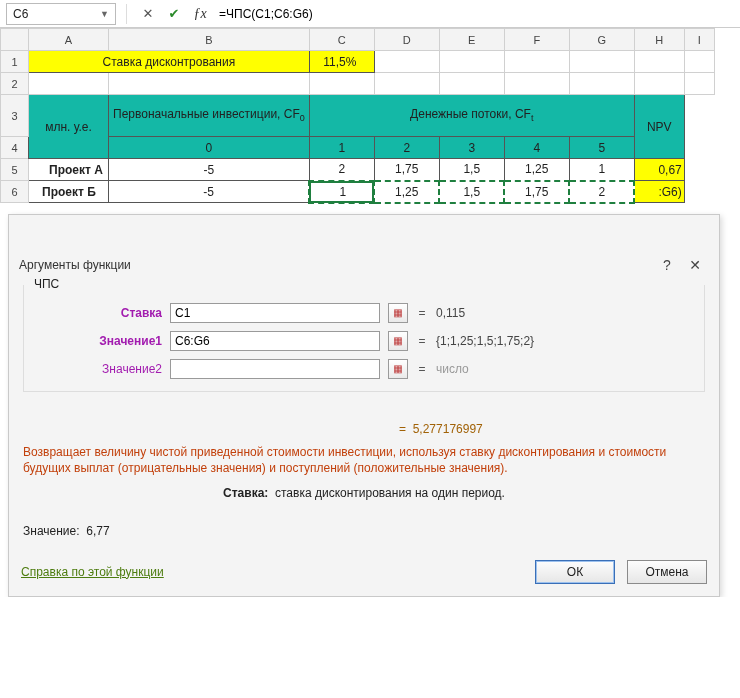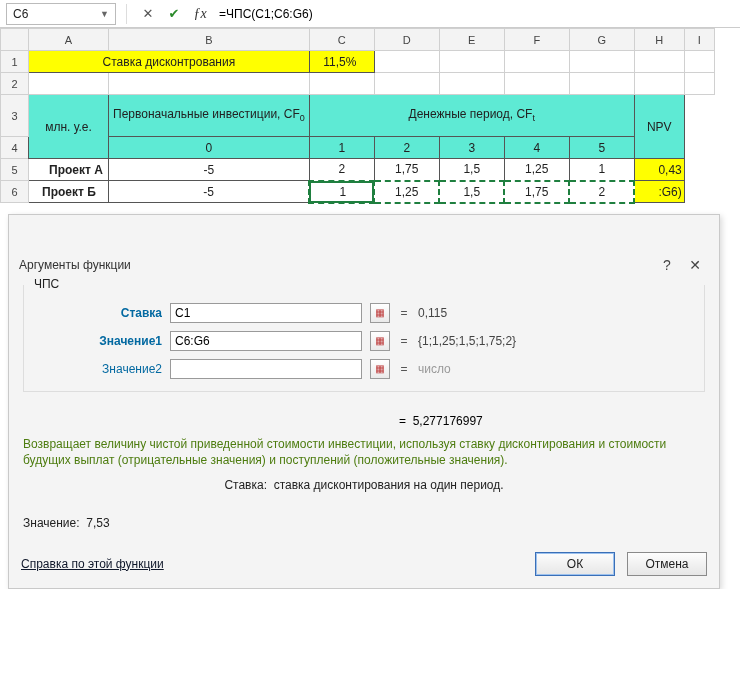--- a/index.html
+++ b/index.html
@@ -72,21 +72,21 @@
   .sheet th.corner { background:#f3f3f3; }
   .sheet th.rowh { width:28px; }
   .colA{width:80px;} .colB{width:130px;} .colC{width:65px;}
   .colD{width:65px;} .colE{width:65px;} .colF{width:65px;}
   .colG{width:65px;} .colH{width:50px;} .colI{width:30px;}
 
   
   .tb { border:1px solid #555 !important; }
 
   .hdr-yellow { background:#ffff00; font-weight:bold; }
-  .hdr-blue  { background:#5eead4; font-weight:bold; }
+  .hdr-blue  { background:#14b8a6; font-weight:bold; }
   .npv-val   { background:#ffff00; font-weight:bold; }
 
   .sel-cell {
     outline: 2px solid #1f7f3f;
     outline-offset:-2px;
     background:#fff;
     text-align:left;
     padding-left:2px !important;
   }
   .dash-border {
@@ -123,45 +123,45 @@
     margin-bottom:10px;
   }
   .grp-label {
     position:absolute;
     top:-8px; left:6px;
     background:#f4f4f4;
     padding:0 4px;
     font-size:12px;
   }
   .argrow { display:flex; align-items:center; height:28px; gap:8px; }
-  .arglbl { width:130px; text-align:right; font-weight:bold; color:#0369a1;}
+  .arglbl { width:130px; text-align:right; font-weight:bold; color:#a21caf;}
   .arginp {
-    width:192px; height:20px; border:1px solid #9a9a9a; background:#fff;
+    width:210px; height:20px; border:1px solid #9a9a9a; background:#fff;
     padding:0 4px; font-size:12px;
   }
   .refbtn {
     width:20px; height:20px; border:1px solid #9a9a9a;
     background:linear-gradient(#fff,#eaeaea);
     display:flex; align-items:center; justify-content:center;
   }
   .refbtn span { font-size:10px; color:#b33; }
   .argeq { width:12px; text-align:center; color:#555;}
   .argres { color:#444; }
   .argres.gray { color:#999; }
 
-  .result-line { text-align:left; padding-left:376px; margin:22px 0 8px 0; color:#000000;}
-  .desc { color:#4d7c0f; line-height:1.35; margin:4px 0 10px 0;}
+  .result-line { text-align:left; padding-left:376px; margin:30px 0 8px 0; color:#a16207;}
+  .desc { color:#c2410c; line-height:1.35; margin:4px 0 10px 0;}
   .desc2 { text-align:center; margin:2px 0 24px 0;}
-  .desc2 b { font-weight:normal;}
+  .desc2 b { font-weight:bold;}
   .val-line { margin:6px 0 8px 0;}
   .dlg-foot {
     display:flex; align-items:center;
     padding:4px 12px 12px 12px; gap:12px;
   }
-  .link { color:#0f172a; text-decoration:underline; }
+  .link { color:#4d7c0f; text-decoration:underline; }
   .dlg-foot .sp { flex:1; }
   .btn {
     min-width:80px; height:24px;
     border:1px solid #8a8a8a;
     background:linear-gradient(#fdfdfd,#e6e6e6);
     font-size:12px;
     display:flex;align-items:center;justify-content:center;
   }
   .btn.primary { border:1px solid #3a6fb7; box-shadow: inset 0 0 0 1px #9cc1ee;}
 </style>
@@ -232,21 +232,21 @@
     <td></td>
   </tr>
 
   <tr class="row3">
     <th class="rowh">3</th>
     <td rowspan="2" class="hdr-blue tb">млн. у.е.</td>
     <td class="hdr-blue tb" style="text-align:left;padding:0 4px;">
       <span>Первоначальные инвестиции, CF</span><span class="sub">0</span>
     </td>
     <td colspan="5" class="hdr-blue tb">
-      <span>Денежные период, CF</span><span class="sub">t</span>
+      <span>Денежные потоки, CF</span><span class="sub">t</span>
     </td>
     <td rowspan="2" class="hdr-blue tb">NPV</td>
     <td style="border:none;"></td>
   </tr>
 
   <tr>
     <th class="rowh">4</th>
     <td class="hdr-blue tb">0</td>
     <td class="hdr-blue tb">1</td>
     <td class="hdr-blue tb">2</td>
@@ -258,21 +258,21 @@
 
   <tr>
     <th class="rowh">5</th>
     <td class="tb" style="text-align:left;padding-left:20px;font-weight:bold;">Проект А</td>
     <td class="tb">-5</td>
     <td class="tb">2</td>
     <td class="tb">1,75</td>
     <td class="tb">1,5</td>
     <td class="tb">1,25</td>
     <td class="tb">1</td>
-    <td class="npv-val tb" style="text-align:right;padding-right:2px;">0,43</td>
+    <td class="npv-val tb" style="text-align:right;padding-right:2px;">0,67</td>
     <td style="border:none;"></td>
   </tr>
 
   <tr>
     <th class="rowh">6</th>
     <td class="tb" style="text-align:left;padding-left:13px;font-weight:bold;">Проект Б</td>
     <td class="tb">-5</td>
     <td class="tb dash-border sel-cell">1</td>
     <td class="tb dash-border">1,25</td>
     <td class="tb dash-border">1,5</td>
@@ -323,21 +323,21 @@
       </div>
     </div>
     <div class="result-line">=&nbsp;&nbsp;<span>5,277176997</span></div>
     <div class="desc">Возвращает величину чистой приведенной стоимости инвестиции, используя ставку дисконтирования и стоимости будущих выплат (отрицательные значения) и поступлений (положительные значения).</div>
     <div class="desc2">
       <b>Ставка:</b>&nbsp;
       <span>ставка дисконтирования на один период.</span>
     </div>
     <div class="val-line">
       <span>Значение:</span>&nbsp;
-      <span>7,53</span>
+      <span>6,77</span>
     </div>
   </div>
   <div class="dlg-foot">
     <span class="link">Справка по этой функции</span>
     <span class="sp"></span>
     <div class="btn primary">
         <span>ОК</span>
       </div>
     <div class="btn">
         <span>Отмена</span>

